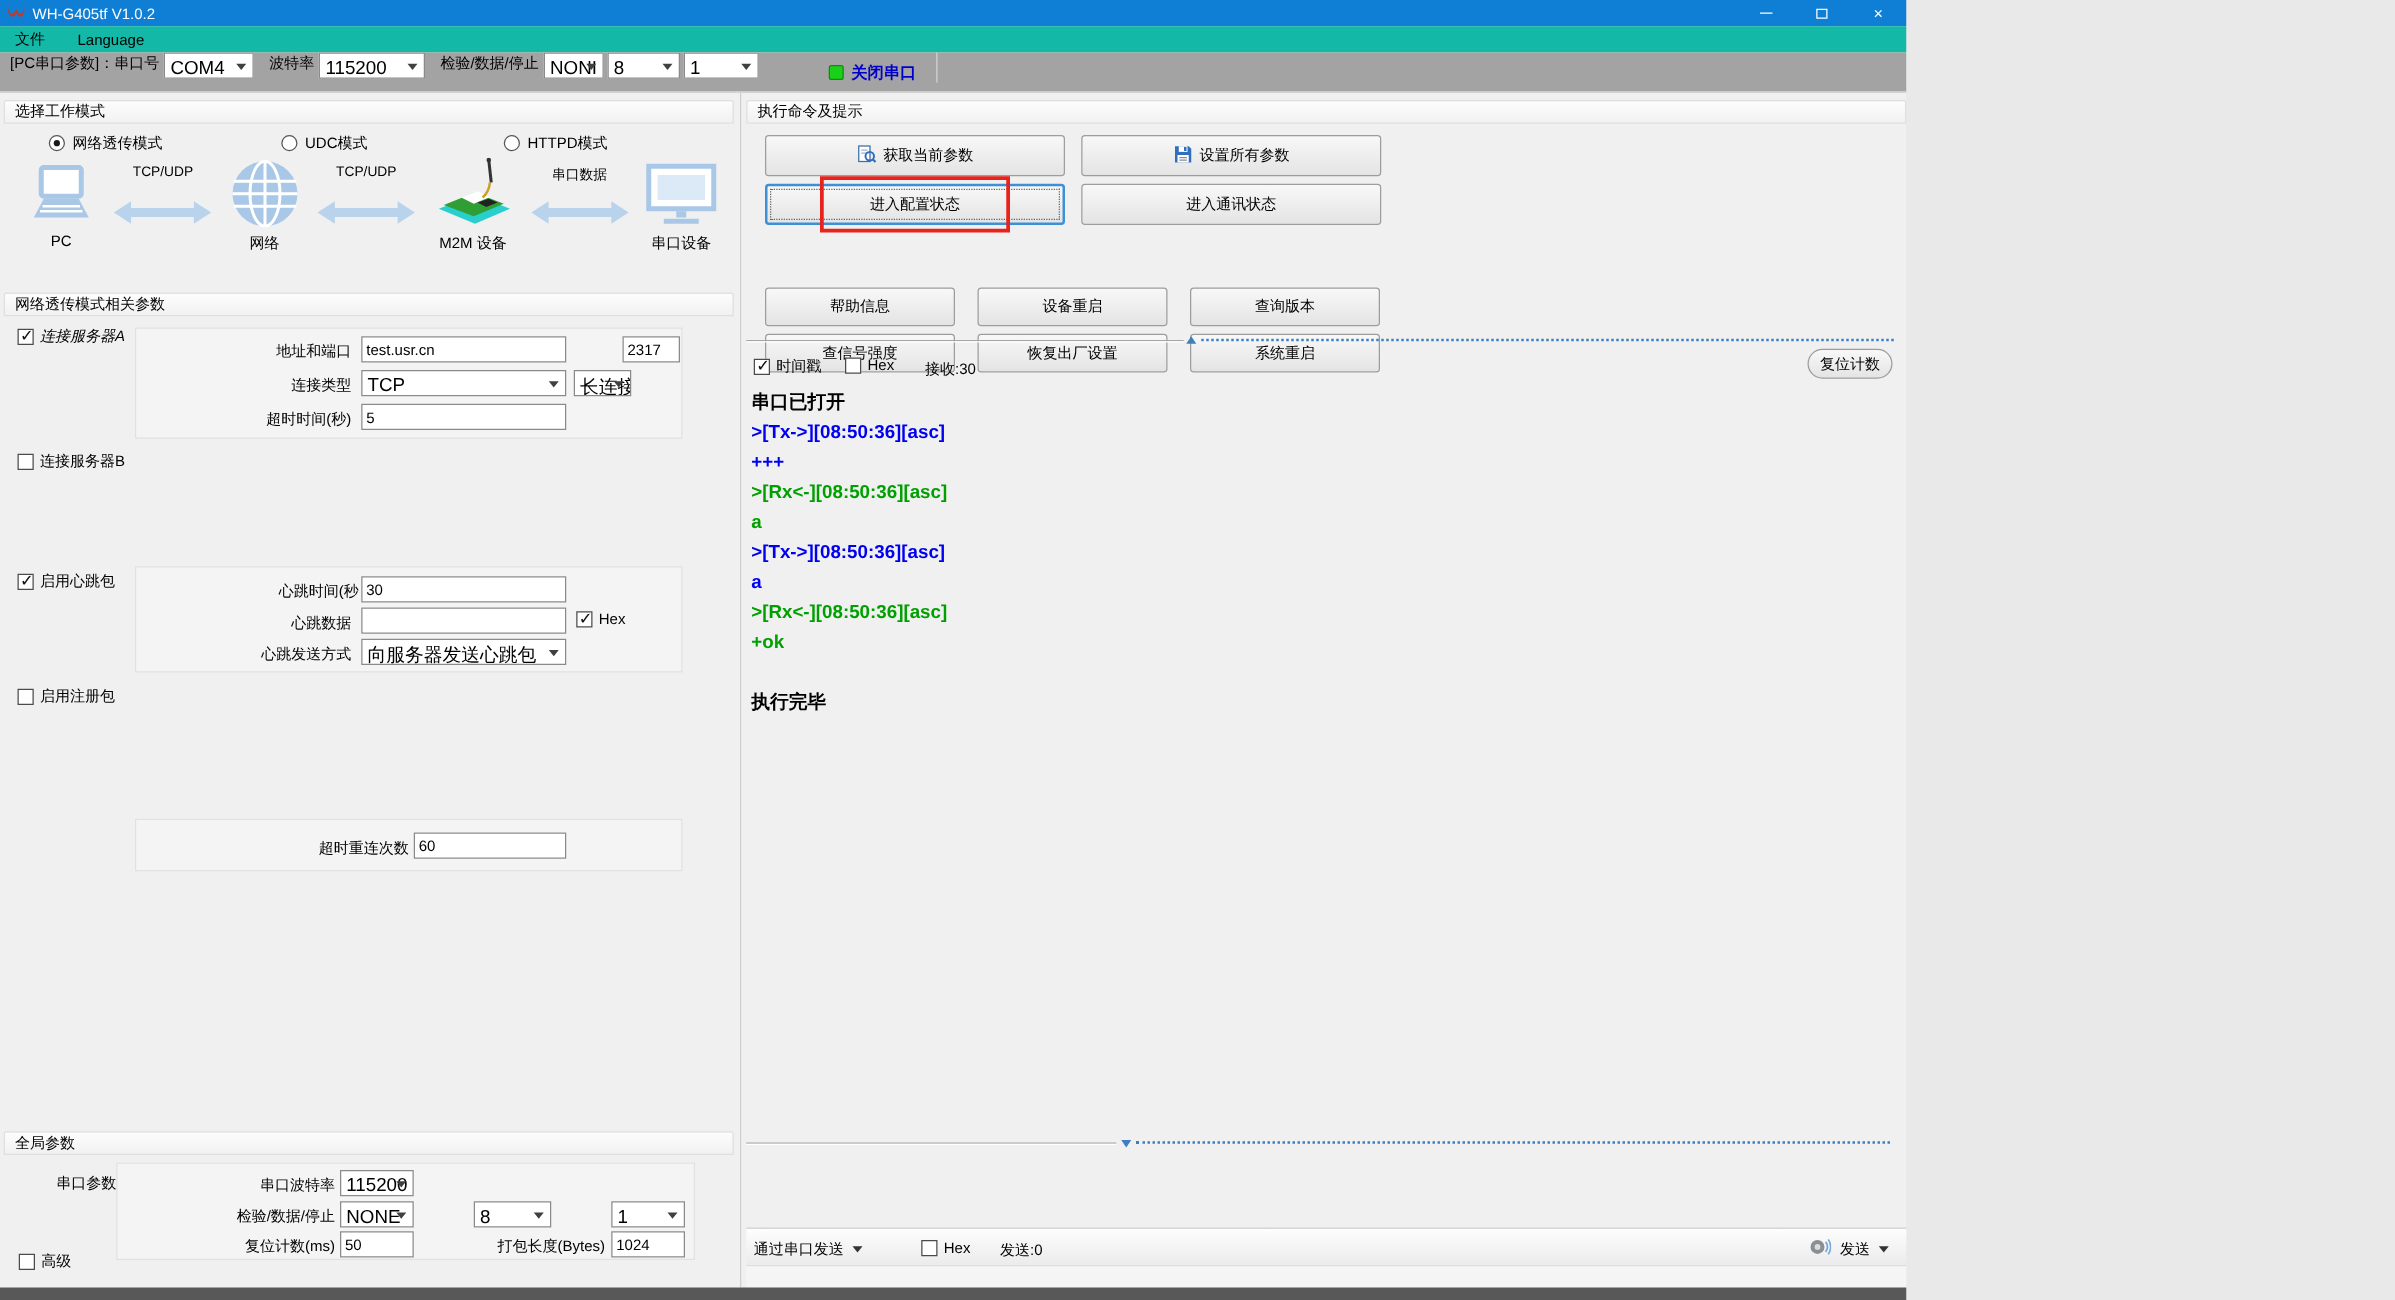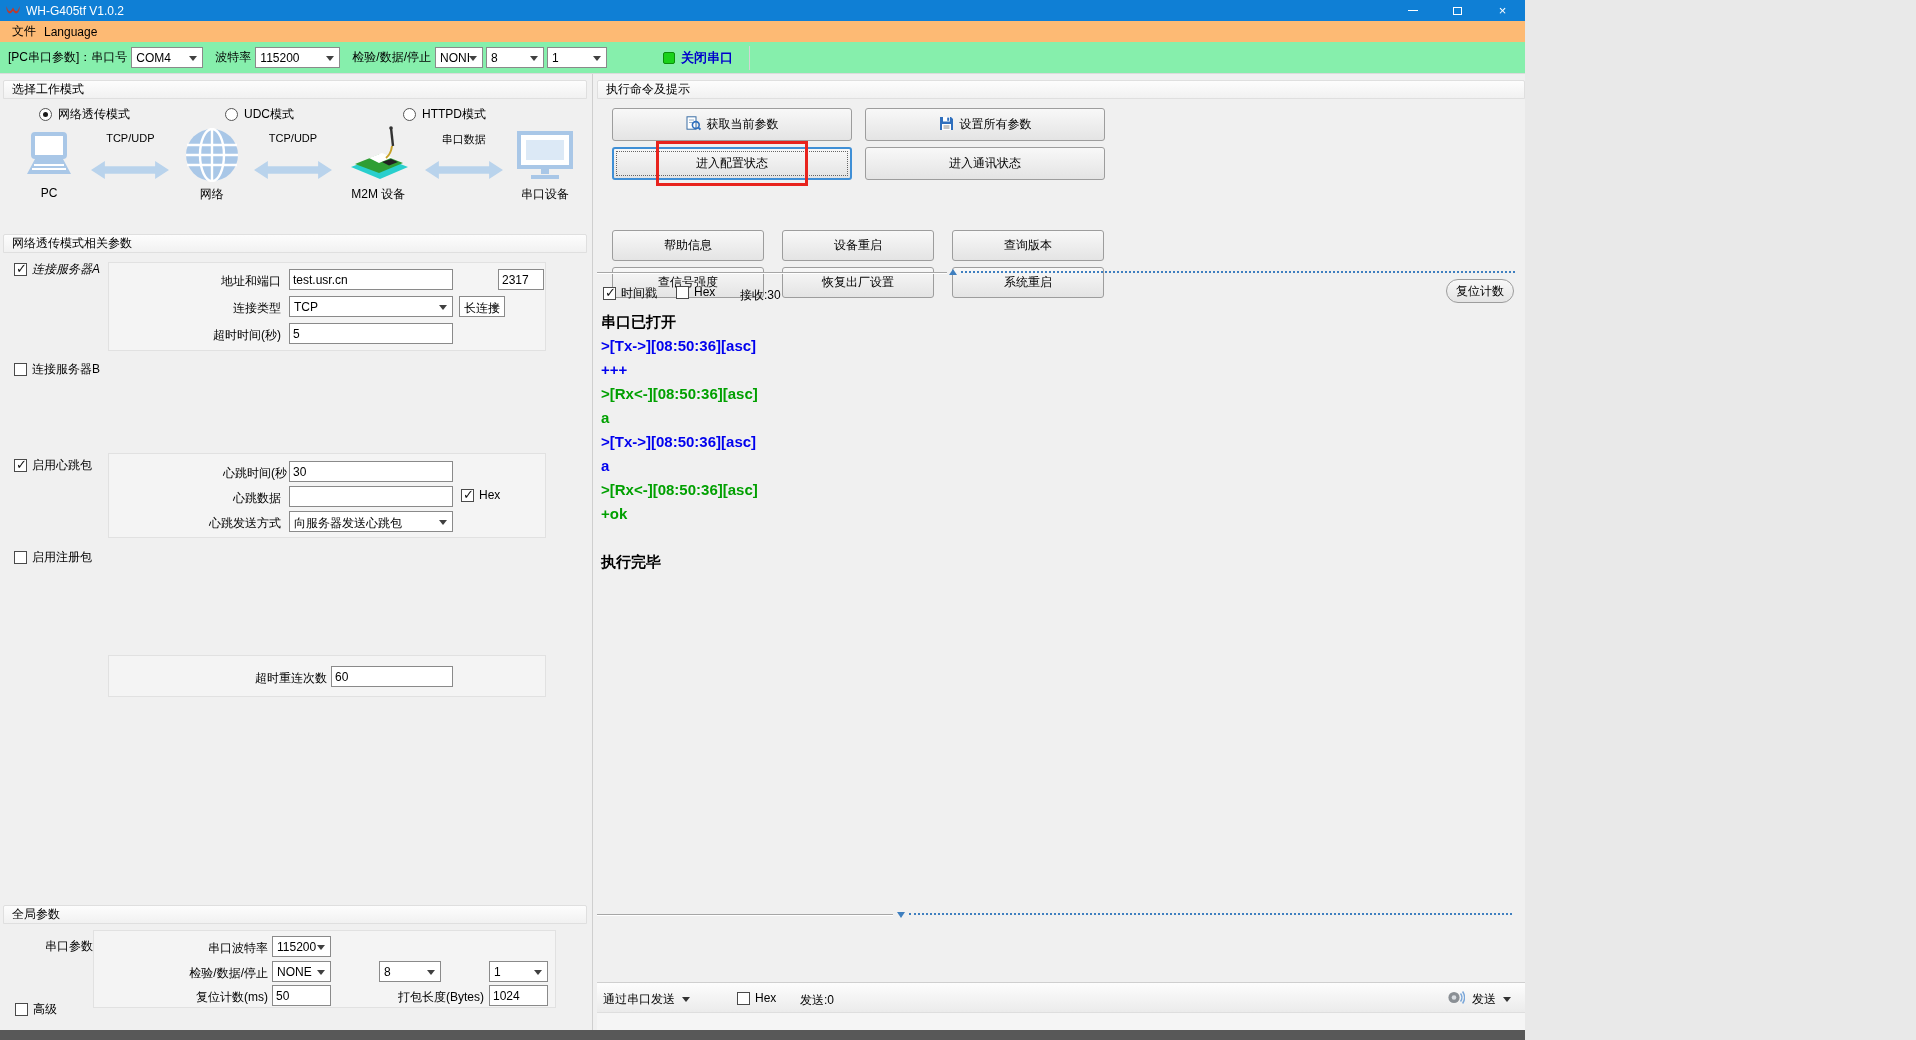--- a/index.html
+++ b/index.html
@@ -10,27 +10,27 @@
   .titlebar { position:absolute; top:0; left:0; right:0; height:21px; background:var(--titlebar,#0f7fd5); color:#fff; display:flex; align-items:center; }
   .titlebar .app-icon { margin:0 6px 0 6px; display:flex; }
   .titlebar .title { font-size:12px; }
   .win-btns { margin-left:auto; display:flex; height:100%; }
   .win-btn { width:45px; height:100%; display:flex; align-items:center; justify-content:center; }
   .glyph-min { width:10px; height:1px; background:#fff; }
   .glyph-max { width:9px; height:8px; border:1px solid #fff; }
   .glyph-close { color:#fff; font-size:13px; line-height:1; }
 
   
-  .menubar { position:absolute; top:21px; left:0; right:0; height:21px; background:#fdba74; display:flex; align-items:center; padding-left:8px; }
+  .menubar { position:absolute; top:21px; left:0; right:0; height:21px; background:#14b8a6; display:flex; align-items:center; padding-left:8px; gap:18px; }
   .menu-item { padding:2px 4px; }
 
   
-  .toolbar { position:absolute; top:42px; left:0; right:0; height:32px; background:#86efac; border-bottom:1px solid #dcdcdc; display:flex; align-items:center; padding-left:8px; }
+  .toolbar { position:absolute; top:42px; left:0; right:0; height:32px; background:#a3a3a3; border-bottom:1px solid #dcdcdc; display:flex; padding-left:8px; }
   .toolbar .lbl { margin-right:4px; }
-  .combo { height:21px; border:1px solid #8a8a8a; background:#fff; position:relative; padding:3px 26px 0 4px; overflow:hidden; white-space:nowrap; font-size:12px; }
+  .combo { height:21px; border:1px solid #8a8a8a; background:#fff; position:relative; padding:3px 26px 0 4px; overflow:hidden; white-space:nowrap; font-size:15px; }
   .combo::after { content:""; position:absolute; right:5px; top:8px; border-left:4px solid transparent; border-right:4px solid transparent; border-top:5px solid #404040; }
   .textbox { height:21px; border:1px solid #8a8a8a; background:#fff; font-family:"Liberation Sans","DejaVu Sans",sans-serif; font-size:12px; padding:0 3px; }
   .port-indicator { width:12px; height:12px; background:var(--indicator_green,#1ad11a); border:1px solid #0a8f0a; border-radius:2px; margin:0 6px 0 56px; }
   .close-port { color:var(--close_port_text,#0000cc); font-weight:bold; font-size:13px; }
   .toolbar-sep { width:1px; height:24px; background:#d4d4d4; margin-left:16px; }
 
   
   .main { position:absolute; top:74px; left:0; right:0; height:956px; }
   .left-pane { position:absolute; left:0; top:0; width:590px; height:100%; }
   .v-divider { position:absolute; left:592px; top:0; bottom:0; width:1px; background:#cfcfcf; }

